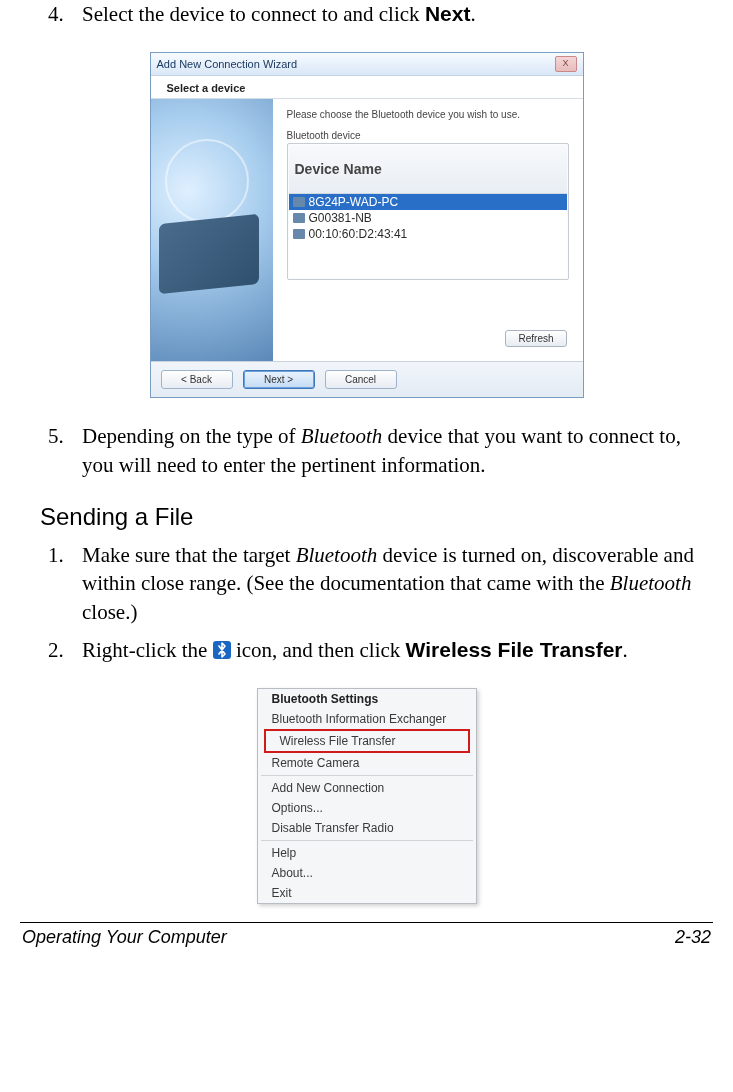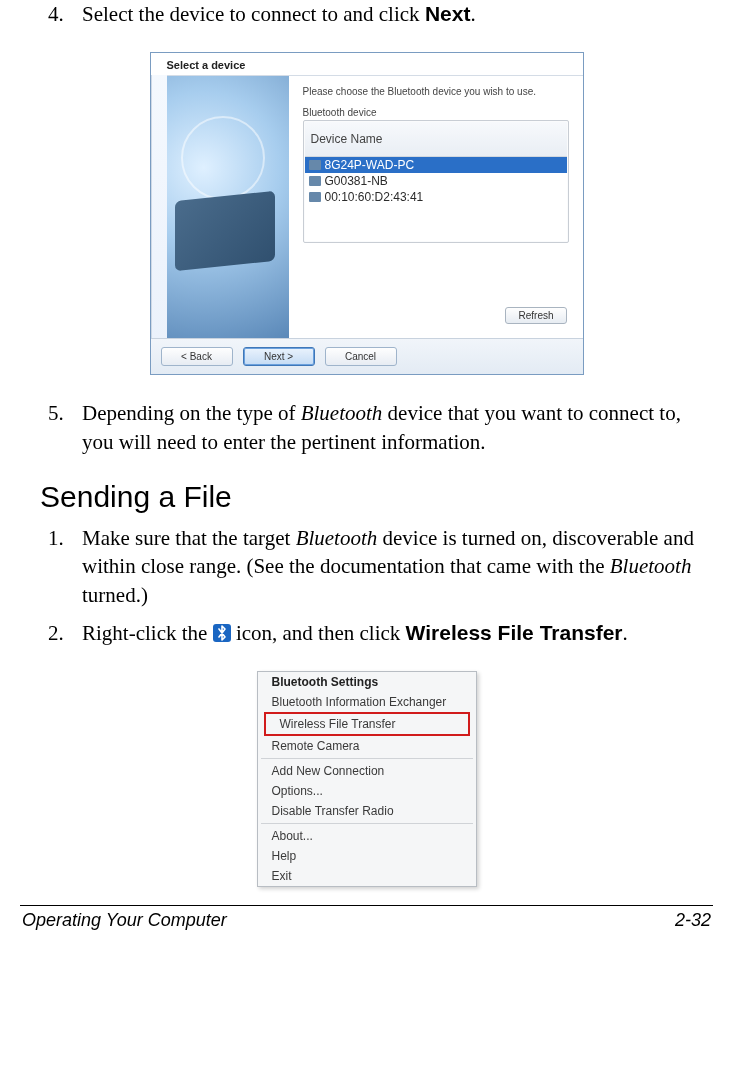--- a/index.html
+++ b/index.html
@@ -30,21 +30,21 @@
   }
   .step-text .bold {
     font-family: Arial, Helvetica, sans-serif;
     font-weight: bold;
   }
   .step-text .ital {
     font-style: italic;
   }
   .section-heading {
     font-family: Arial, Helvetica, sans-serif;
-    font-size: 30px;
+    font-size: 24px;
     font-weight: normal;
     margin: 14px 0 10px 20px;
   }
   .bt-icon {
     display: inline-block;
     width: 18px;
     height: 18px;
     background: #1a66c2;
     border-radius: 3px;
     vertical-align: -2px;
@@ -116,21 +116,20 @@
     font-weight: bold;
     font-size: 11px;
     color: #222;
     background: #fff;
   }
   .wiz-body {
     display: flex;
     height: 262px;
     background: #fff;
     border-top: 1px solid #d4dce6;
-    margin-left: 16px;
   }
   .wiz-side {
     width: 122px;
     background: radial-gradient(circle at 30% 35%, #dff0ff 0%, #a7cdee 40%, #5a88b8 100%);
     position: relative;
     filter: blur(0.6px);
   }
   .wiz-side-shape {
     position: absolute;
     left: 14px; top: 40px;
@@ -165,24 +164,25 @@
   }
   .wiz-group {
     border: 1px solid #c8cdd4;
     border-radius: 2px;
     padding: 1px;
     background: #fafbfc;
   }
   .wiz-col-hdr {
     background: linear-gradient(#f7f9fc,#e9eef4);
     border-bottom: 1px solid #d2d8df;
-    padding: 10px 6px;
-    font-size: 12px;
+    padding: 16px 6px;
+    font-size: 14px;
     color: #444;
     filter: blur(0.4px);
+    font-weight: bold;
   }
   .wiz-listbox {
     height: 84px;
     overflow: hidden;
     font-size: 12px;
     background: #fff;
   }
   .wiz-row {
     display: flex;
     align-items: center;
@@ -285,20 +285,24 @@
     <div class="step-item">
       <div class="step-num">4.</div>
       <div class="step-text">
         <span>Select the device to connect to and click </span><span class="bold">Next</span><span>.</span>
       </div>
     </div>
   </div>
 
   <div class="wizard-wrap">
     <div class="wizard">
+      <div class="wiz-titlebar">
+        <span>Add New Connection Wizard</span>
+        <span class="wiz-close">X</span>
+      </div>
       <div class="wiz-select">Select a device</div>
       <div class="wiz-body">
         <div class="wiz-side">
           <div class="wiz-side-shape"></div>
           <div class="wiz-side-shape2"></div>
         </div>
         <div class="wiz-main">
           <div class="wiz-instr">Please choose the Bluetooth device you wish to use.</div>
           <div class="wiz-group-label">Bluetooth device</div>
           <div class="wiz-group">
@@ -337,21 +341,21 @@
       </div>
     </div>
   </div>
 
   <div class="section-heading">Sending a File</div>
 
   <div class="step-list">
     <div class="step-item">
       <div class="step-num">1.</div>
       <div class="step-text">
-        <span>Make sure that the target </span><span class="ital">Bluetooth</span><span> device is turned on, discoverable and within close range. (See the documentation that came with the </span><span class="ital">Bluetooth</span><span> turned.)</span>
+        <span>Make sure that the target </span><span class="ital">Bluetooth</span><span> device is turned on, discoverable and within close range. (See the documentation that came with the </span><span class="ital">Bluetooth</span><span> close.)</span>
       </div>
     </div>
     <div class="step-item" style="margin-top:10px">
       <div class="step-num">2.</div>
       <div class="step-text">
         <span>Right-click the </span><span class="bt-icon"><svg width="12" height="16" viewBox="0 0 12 16">
               <path d="M3 4 L9 12 L6 15 L6 1 L9 4 L3 12" stroke="#fff" stroke-width="1.6" fill="none" stroke-linejoin="round" stroke-linecap="round"></path>
             </svg></span><span> icon, and then click </span><span class="bold">Wireless File Transfer</span><span>.</span>
       </div>
     </div>
@@ -363,22 +367,22 @@
       <div class="ctx-item">Bluetooth Information Exchanger</div>
       <div class="ctx-highlight-box">
         <div class="ctx-item">Wireless File Transfer</div>
       </div>
       <div class="ctx-item">Remote Camera</div>
       <div class="ctx-sep"></div>
       <div class="ctx-item">Add New Connection</div>
       <div class="ctx-item">Options...</div>
       <div class="ctx-item">Disable Transfer Radio</div>
       <div class="ctx-sep"></div>
+      <div class="ctx-item">Help</div>
       <div class="ctx-item">About...</div>
-      <div class="ctx-item">Help</div>
       <div class="ctx-item">Exit</div>
     </div>
   </div>
 
   <hr class="footer-rule">
   <div class="footer">
     <span>Operating Your Computer</span>
     <span>2-32</span>
   </div>
 

